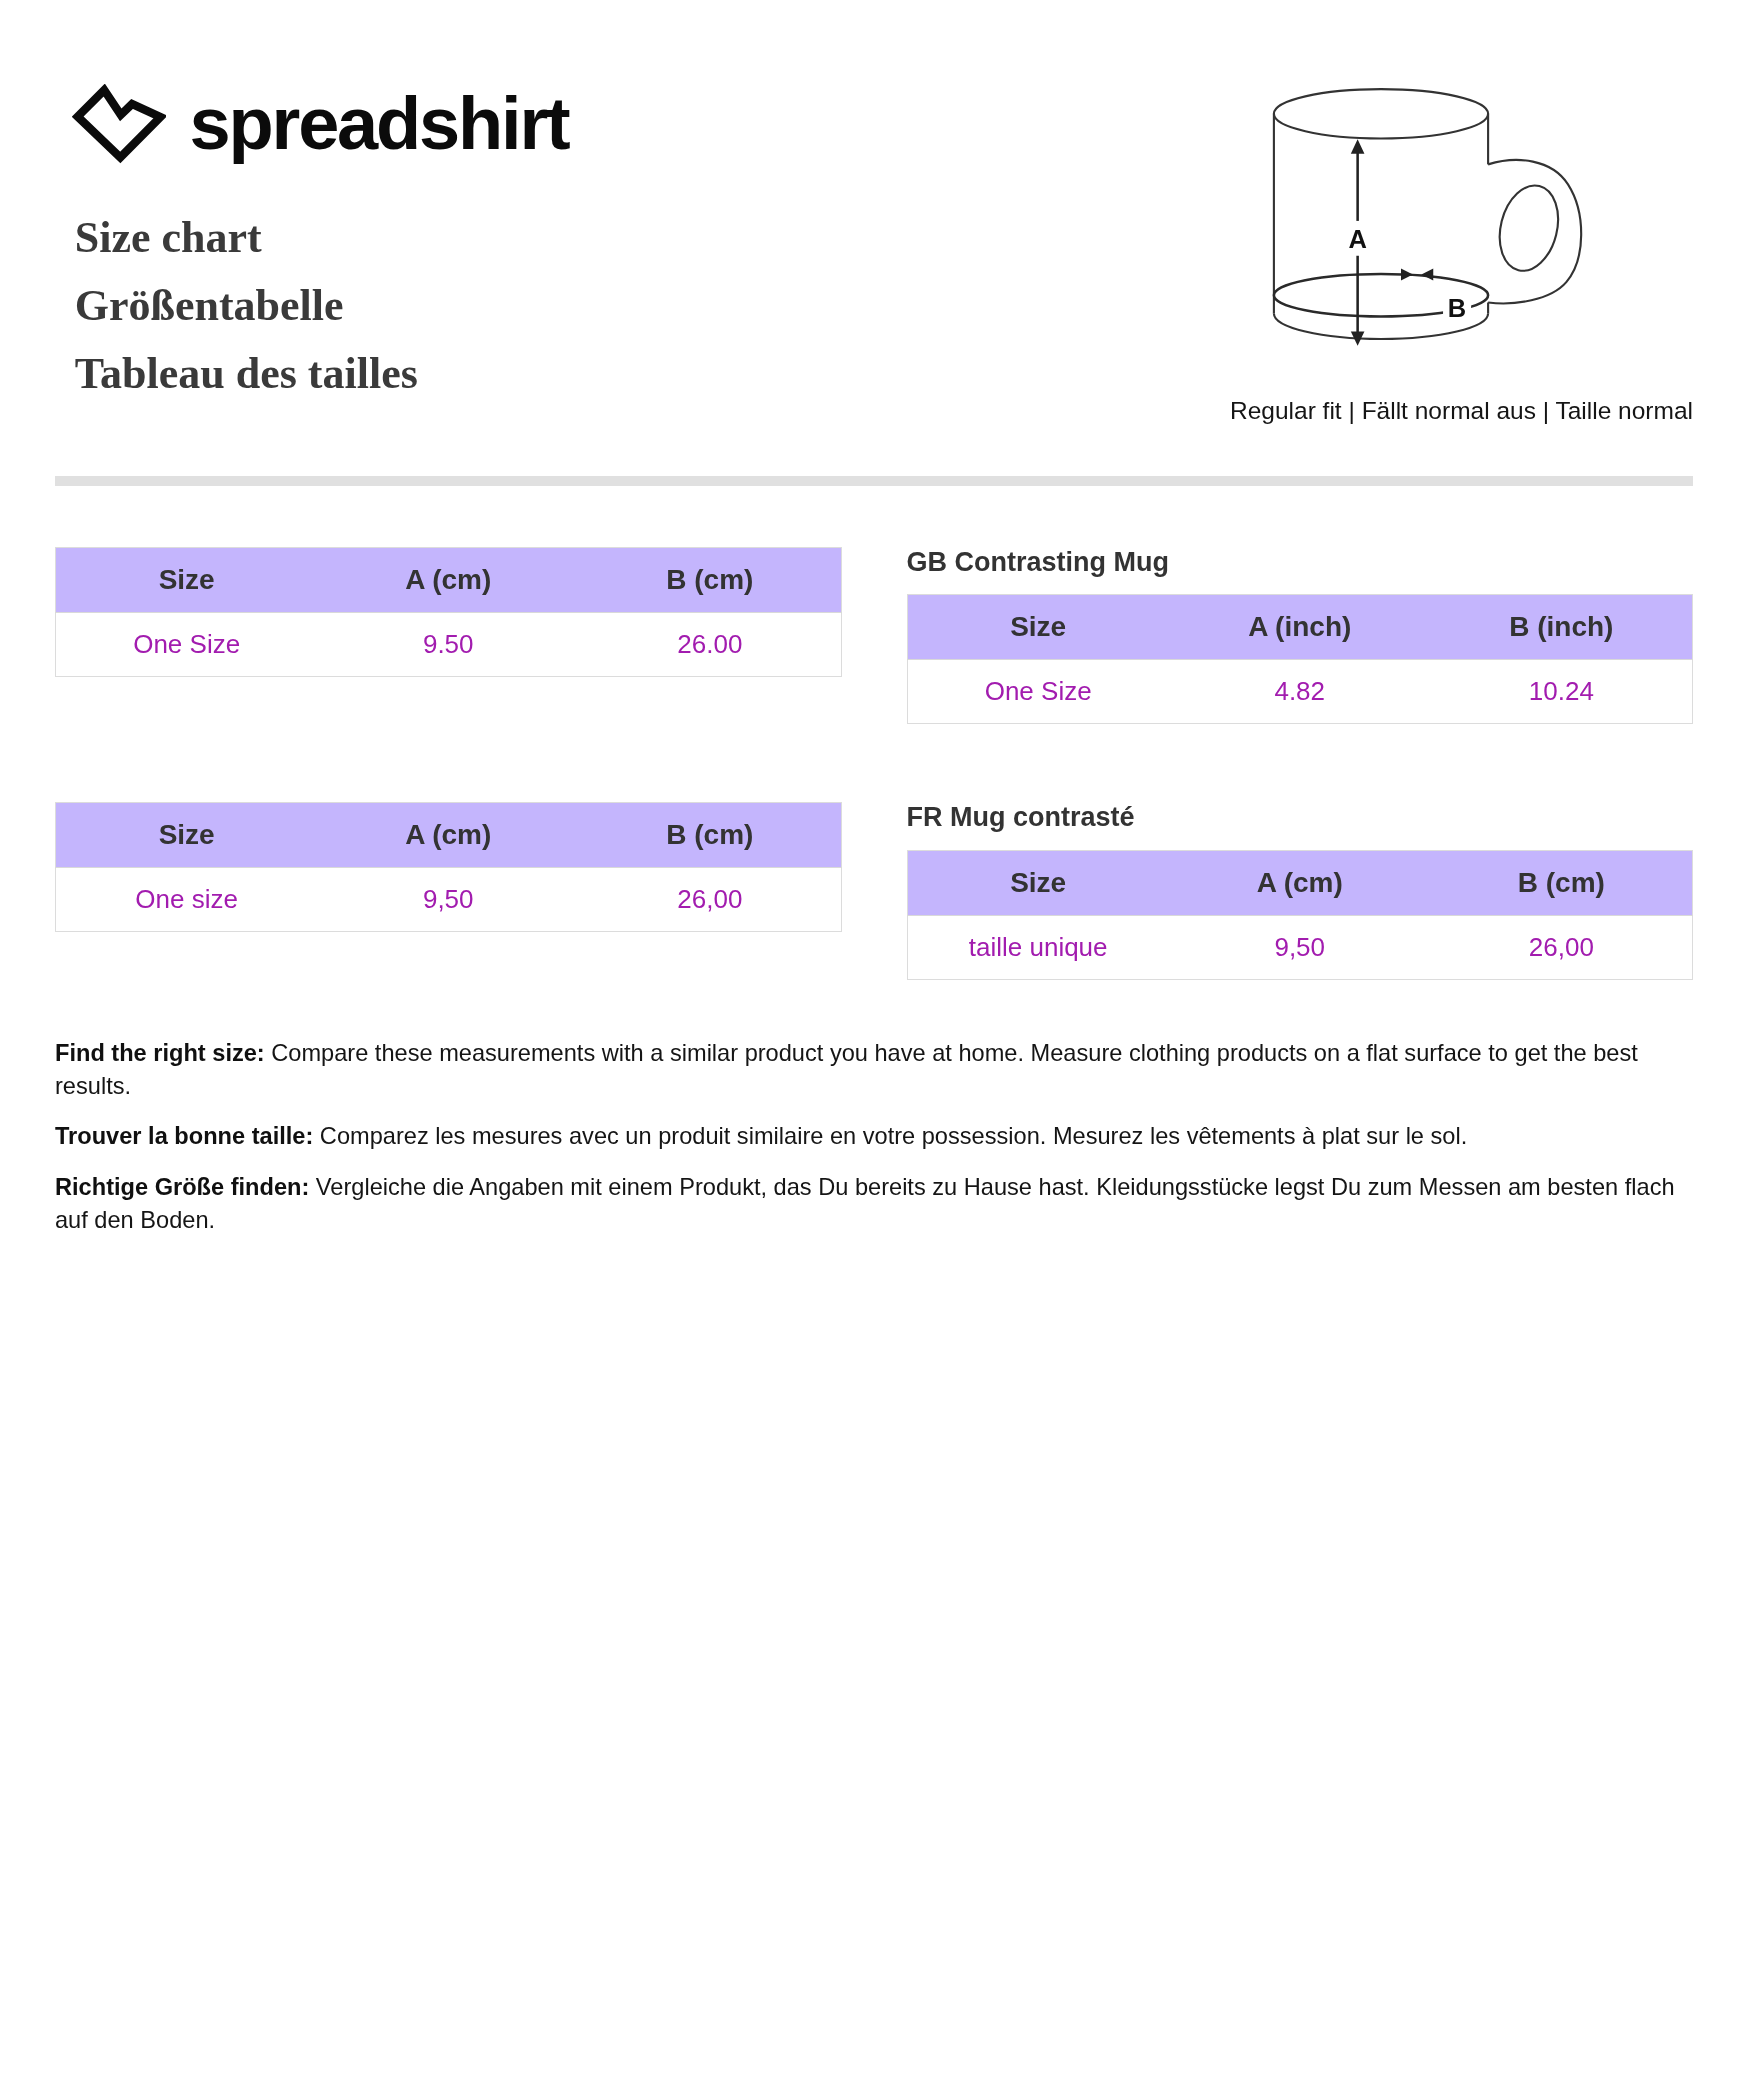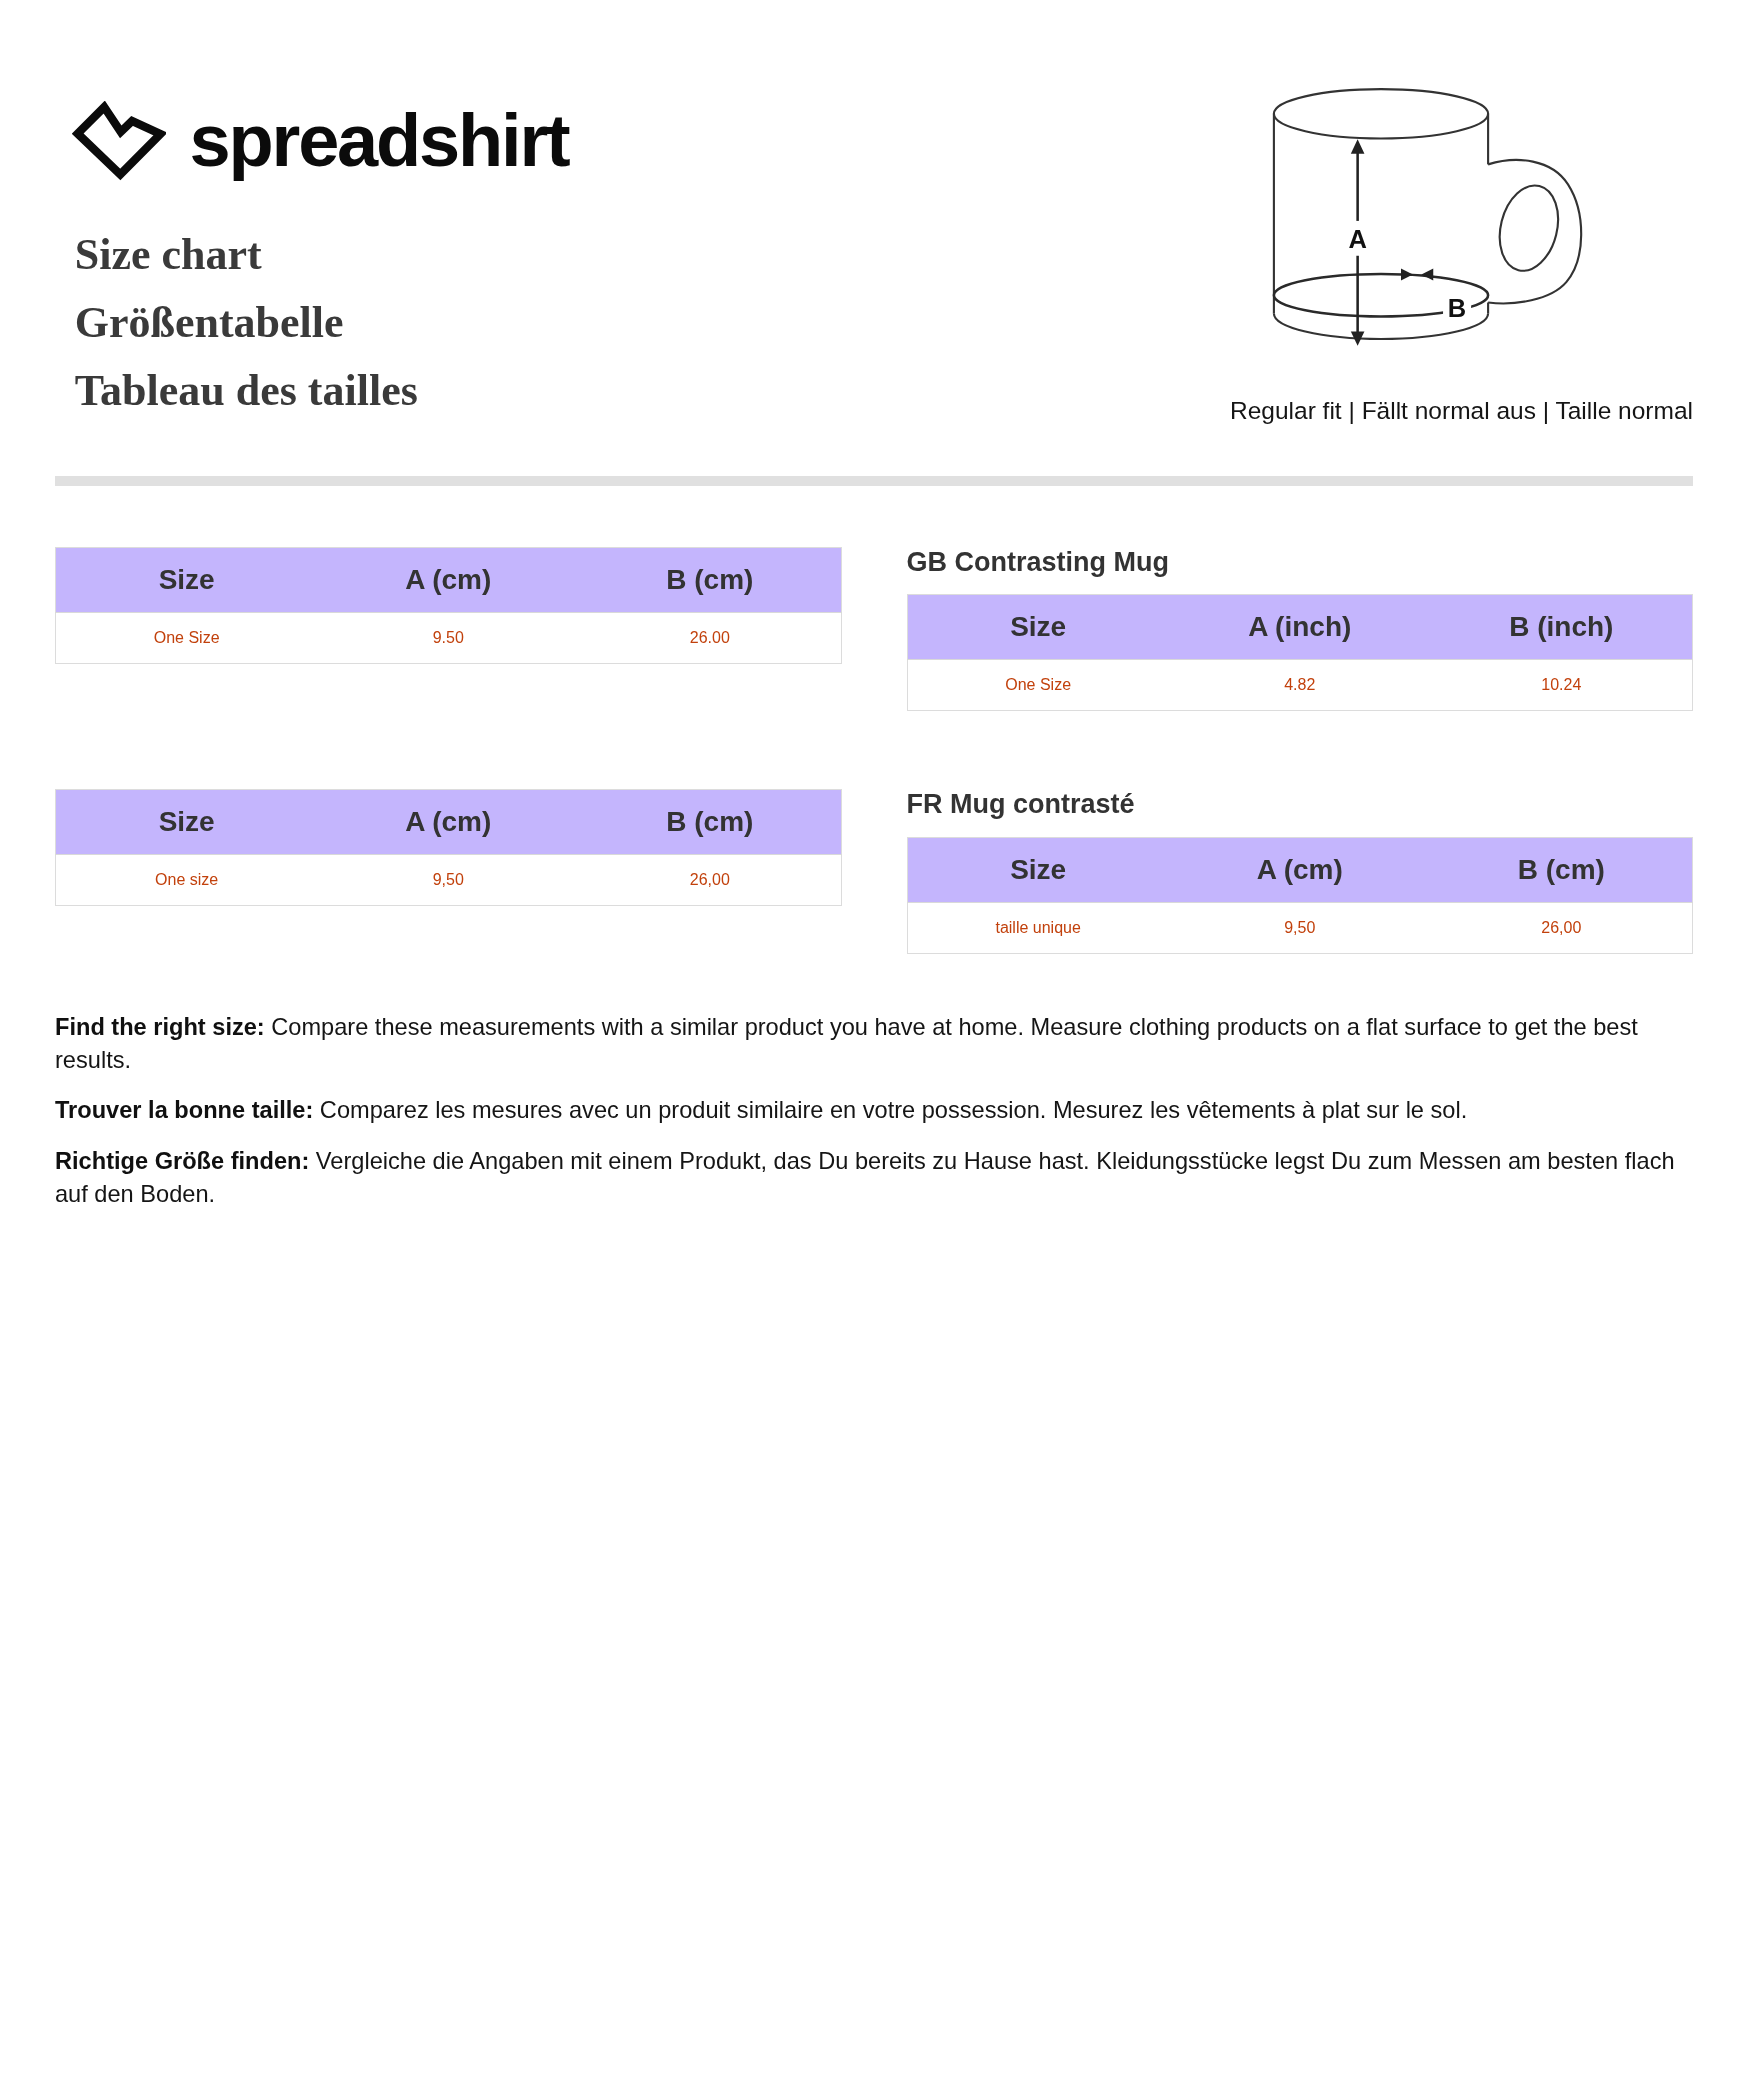--- a/index.html
+++ b/index.html
@@ -2,36 +2,36 @@
 <html style="font-size:7px"><head>
 <meta charset="utf-8">
 <style>
   html,body{margin:0;padding:0;}
   body{
     width:1748px;height:2097px;background:#ffffff;overflow:hidden;
     font-family:"Liberation Sans","DejaVu Sans",sans-serif;color:#151515;
     -webkit-font-smoothing:antialiased;
   }
   .page{padding:66px 55px 0 55px;box-sizing:border-box;}
-  .header{display:flex;justify-content:space-between;align-items:flex-end;}
+  .header{display:flex;justify-content:space-between;align-items:center;}
   .logo{display:flex;align-items:center;margin-left:16.6px;}
   .logo svg{width:94px;height:80px;display:block;}
   .logo-text{font-size:74px;font-weight:700;letter-spacing:-2.2px;color:#0b0b0b;margin-left:24px;line-height:1;}
   .titles{margin-top:40px;margin-left:19.7px;font-family:Liberation Serif, serif;}
   .titles h1{font-size:44px;line-height:68px;font-weight:700;color:#3a3a3a;margin:0;}
   .header-right{display:flex;flex-direction:column;align-items:flex-end;}
   .mug{width:332px;height:306px;margin-right:95px;margin-top:7px;display:block;}
   .fit-note{font-size:24.5px;margin-top:18px;color:#151515;white-space:nowrap;}
   .divider{height:9.6px;background:#e0e0e0;margin-top:51px;}
   .tables-grid{display:grid;grid-template-columns:1fr 1fr;column-gap:65px;row-gap:78px;margin-top:61px;}
   .size-section h2{font-size:27px;font-weight:700;color:#333333;margin:0 0 16.6px 0;}
   table{width:100%;border-collapse:collapse;border:1.3px solid #dcdcdc;background:#ffffff;}
   th,td{text-align:center;width:33.33%;}
   th{background:#c4b5fd;font-size:28px;font-weight:700;color:#333333;padding:16px 8.7px;border-bottom:1.3px solid #d9d9d9;}
-  td{font-size:16px;color:#c2410c;padding:16px 8.7px;}
+  td{font-size:26px;color:#a21caf;padding:16px 8.7px;}
   .notes{margin-top:57px;}
   .notes p{font-size:23.6px;line-height:33px;margin:0 0 17.5px 0;color:#151515;max-width:1639px;}
   .notes strong{font-weight:700;color:#101010;}
   .mug-stroke{fill:none;stroke:#333333;stroke-width:5px;}
   .mug-ring{fill:none;stroke:#2a2a2a;stroke-width:6px;}
   .mug-arrow{stroke:#222222;stroke-width:6px;}
   .mug-arrowhead{fill:#222222;stroke:none;}
   .mug-label{font-family:"Liberation Sans","DejaVu Sans",sans-serif;font-size:60px;font-weight:700;fill:#111111;}
   .label-mask{fill:#ffffff;stroke:none;}
 </style>

